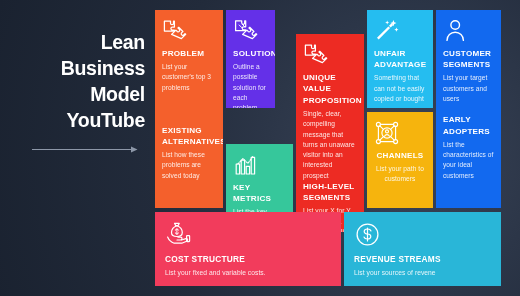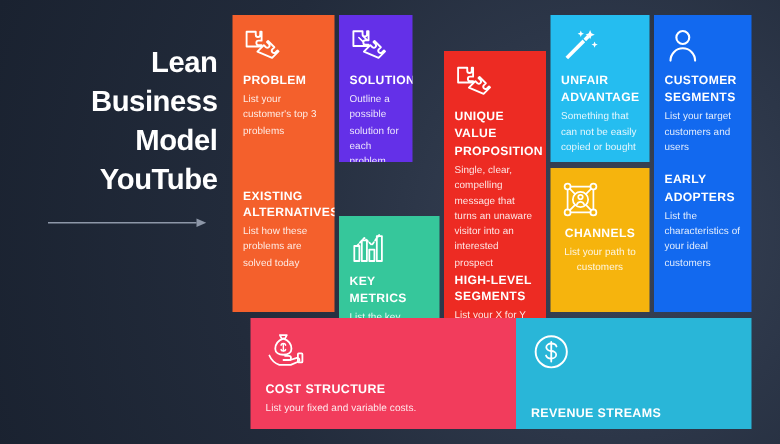--- a/index.html
+++ b/index.html
@@ -217,36 +217,36 @@
       <div class="card-title">CUSTOMER SEGMENTS</div>
       <div class="card-desc">List your target customers and users</div>
 
       <div class="spacer"></div>
 
       <div class="card-title">EARLY ADOPTERS</div>
       <div class="card-desc">List the characteristics of your ideal customers</div>
       <div style="height:20px"></div>
     </div>
 
-    <div class="card wide" style="left: 12px; top: 202px; width: 186px; height: 74px; background: rgb(242, 60, 92);">
+    <div class="card wide" style="left: 0px; top: 202px; width: 186px; height: 74px; background: rgb(242, 60, 92);">
       <div class="card-icon">
         <svg viewBox="0 0 27 27" xmlns="http://www.w3.org/2000/svg" fill="none" stroke="#ffffff" stroke-width="1.2" stroke-linejoin="round" stroke-linecap="round">
           <path d="M9.6 2.4 h4.6 l-1.2 2.3 h-2.2 z"></path>
           <path d="M11.9 4.7 c-3.4 1.2 -5.4 4.0 -5.4 6.8 0 2.6 2.4 4.0 5.4 4.0 3.0 0 5.4 -1.4 5.4 -4.0 0 -2.8 -2.0 -5.6 -5.4 -6.8 z"></path>
           <path d="M11.9 8.0 v5.2 M10.4 9.2 a1.5 1.2 0 0 1 3.0 0 M10.4 11.9 a1.5 1.2 0 0 0 3.0 0" stroke-width="0.95"></path>
           <path d="M2.6 16.0 c1.2 2.8 3.6 5.2 6.6 6.2 h7.6 l5.4 -2.2 a1.4 1.4 0 0 0 -1.3 -2.4 l-4.4 1.4"></path>
           <path d="M12.0 19.0 h3.6 a1.4 1.4 0 0 0 0 -2.8 h-2.6"></path>
           <rect x="21.6" y="14.6" width="3.0" height="6.0" rx="0.5"></rect>
         </svg>
       </div>
       <div class="card-title">COST STRUCTURE</div>
       <div class="card-desc">List your fixed and variable costs.</div>
     </div>
 
-    <div class="card wide" style="left: 189px; top: 202px; width: 157px; height: 74px; background: rgb(41, 182, 216); gap: 16px;">
+    <div class="card wide" style="left: 189px; top: 202px; width: 157px; height: 74px; background: rgb(41, 182, 216);">
       <div class="card-icon">
         <svg viewBox="0 0 27 27" xmlns="http://www.w3.org/2000/svg" fill="none" stroke="#ffffff" stroke-width="1.3" stroke-linecap="round">
           <circle cx="13.5" cy="13.5" r="10.4"></circle>
           <path d="M13.5 7.0 v13.0" stroke-width="1.2"></path>
           <path d="M17.0 10.0 a3.5 2.6 0 0 0 -3.5 -2.0 a3.3 2.5 0 0 0 0 5.0 a3.3 2.5 0 0 1 0 5.0 a3.5 2.6 0 0 1 -3.5 -2.0" stroke-width="1.2"></path>
         </svg>
       </div>
       <div class="card-title">REVENUE STREAMS</div>
       <div class="card-desc">List your sources of revene</div>
     </div>

